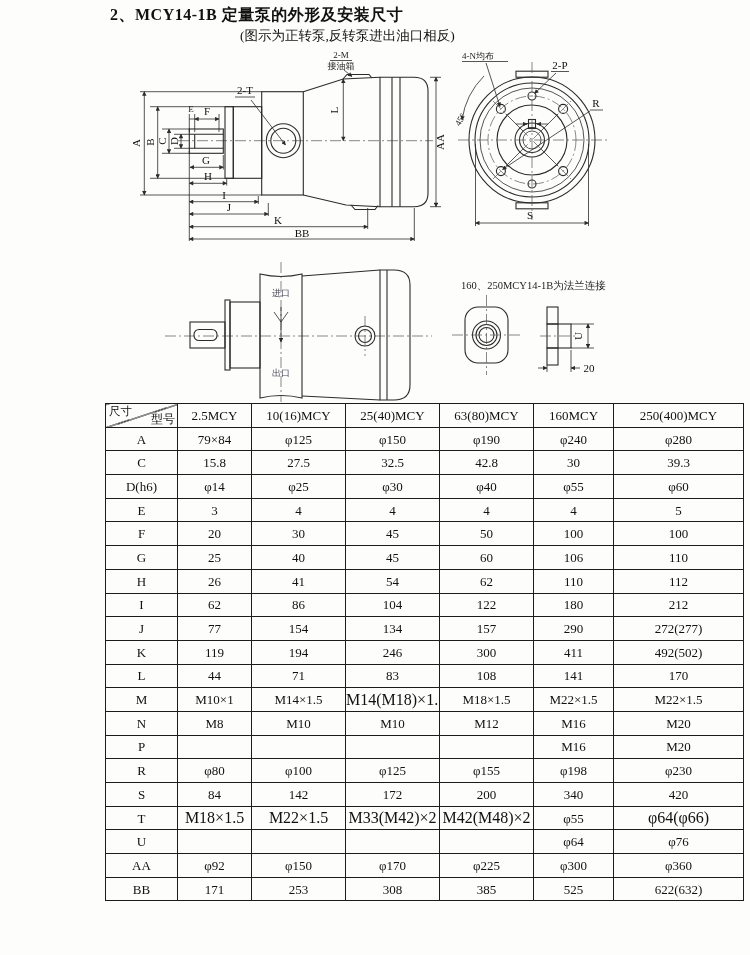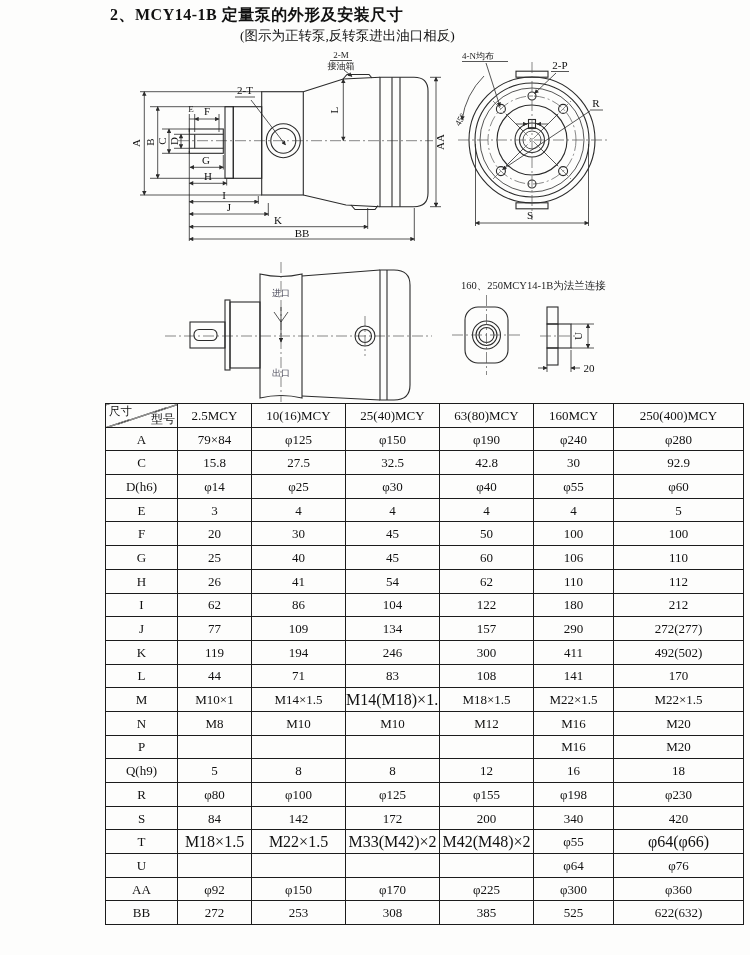--- a/index.html
+++ b/index.html
@@ -267,21 +267,21 @@
         <td>φ240</td>
         <td>φ280</td>
       </tr>
       <tr>
         <th>C</th>
         <td>15.8</td>
         <td>27.5</td>
         <td>32.5</td>
         <td>42.8</td>
         <td>30</td>
-        <td>92.9</td>
+        <td>39.3</td>
       </tr>
       <tr>
         <th>D(h6)</th>
         <td>φ14</td>
         <td>φ25</td>
         <td>φ30</td>
         <td>φ40</td>
         <td>φ55</td>
         <td>φ60</td>
       </tr>
@@ -326,21 +326,21 @@
         <td>62</td>
         <td>86</td>
         <td>104</td>
         <td>122</td>
         <td>180</td>
         <td>212</td>
       </tr>
       <tr>
         <th>J</th>
         <td>77</td>
-        <td>109</td>
+        <td>154</td>
         <td>134</td>
         <td>157</td>
         <td>290</td>
         <td>272(277)</td>
       </tr>
       <tr>
         <th>K</th>
         <td>119</td>
         <td>194</td>
         <td>246</td>
@@ -378,29 +378,20 @@
       <tr>
         <th>P</th>
         <td></td>
         <td></td>
         <td></td>
         <td></td>
         <td>M16</td>
         <td>M20</td>
       </tr>
       <tr>
-        <th>Q(h9)</th>
-        <td>5</td>
-        <td>8</td>
-        <td>8</td>
-        <td>12</td>
-        <td>16</td>
-        <td>18</td>
-      </tr>
-      <tr>
         <th>R</th>
         <td>φ80</td>
         <td>φ100</td>
         <td>φ125</td>
         <td>φ155</td>
         <td>φ198</td>
         <td>φ230</td>
       </tr>
       <tr>
         <th>S</th>
@@ -433,21 +424,21 @@
         <th>AA</th>
         <td>φ92</td>
         <td>φ150</td>
         <td>φ170</td>
         <td>φ225</td>
         <td>φ300</td>
         <td>φ360</td>
       </tr>
       <tr>
         <th>BB</th>
-        <td>272</td>
+        <td>171</td>
         <td>253</td>
         <td>308</td>
         <td>385</td>
         <td>525</td>
         <td>622(632)</td>
       </tr>
     </tbody>
 </table>
 
 </body></html>

